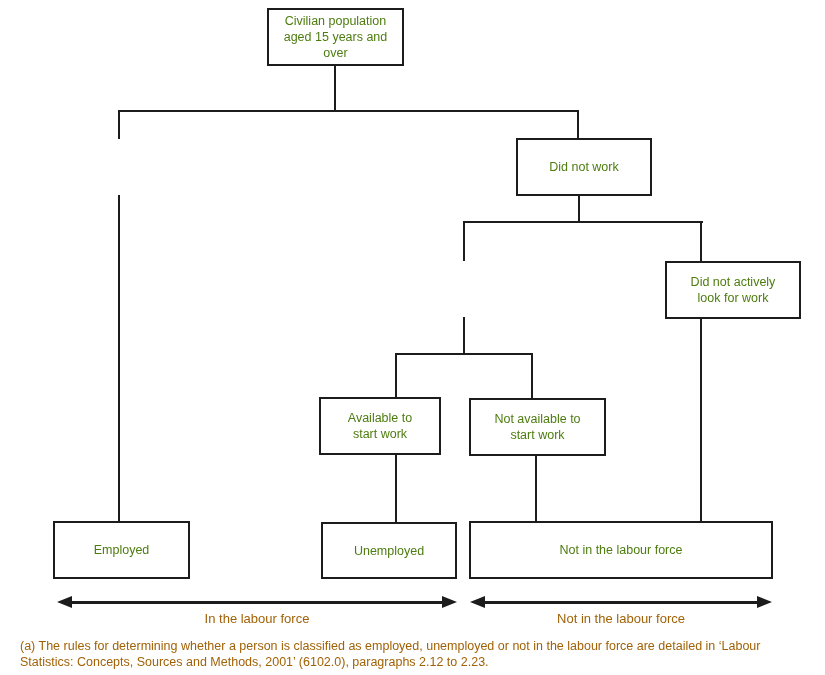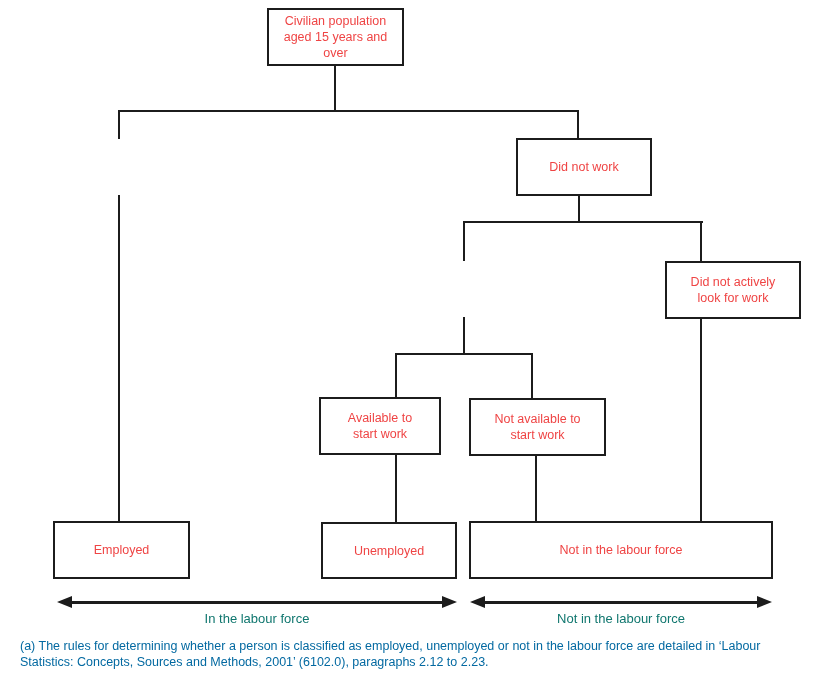--- a/index.html
+++ b/index.html
@@ -15,21 +15,21 @@
     position: absolute;
     box-sizing: border-box;
     border: 2px solid #1c1c1c;
     background: #ffffff;
     display: flex;
     align-items: center;
     justify-content: center;
     text-align: center;
     font-size: 12.5px;
     line-height: 16px;
-    color: #ef4444;
+    color: #4d7c0f;
     white-space: pre-line;
   }
   .line {
     position: absolute;
     background: #1c1c1c;
   }
   .arrow-shaft {
     position: absolute;
     height: 3px;
     background: #1c1c1c;
@@ -39,28 +39,28 @@
     width: 0;
     height: 0;
     border-top: 6px solid transparent;
     border-bottom: 6px solid transparent;
   }
   .arrow-head.point-left  { border-right: 15px solid #1c1c1c; }
   .arrow-head.point-right { border-left: 15px solid #1c1c1c; }
   .arrow-label {
     position: absolute;
     font-size: 13px;
-    color: #0f766e;
+    color: #a16207;
     text-align: center;
   }
   .footnote {
     position: absolute;
     font-size: 12.5px;
     line-height: 16px;
-    color: #0369a1;
+    color: #a16207;
     white-space: pre-line;
   }
 </style>
 </head>
 <body>
 
 <div class="scene">
 
   <div class="line" style="left:334px; top:65px; width:2px; height:46px;"></div>
   <div class="line" style="left:118px; top:110px; width:461px; height:2px;"></div>

